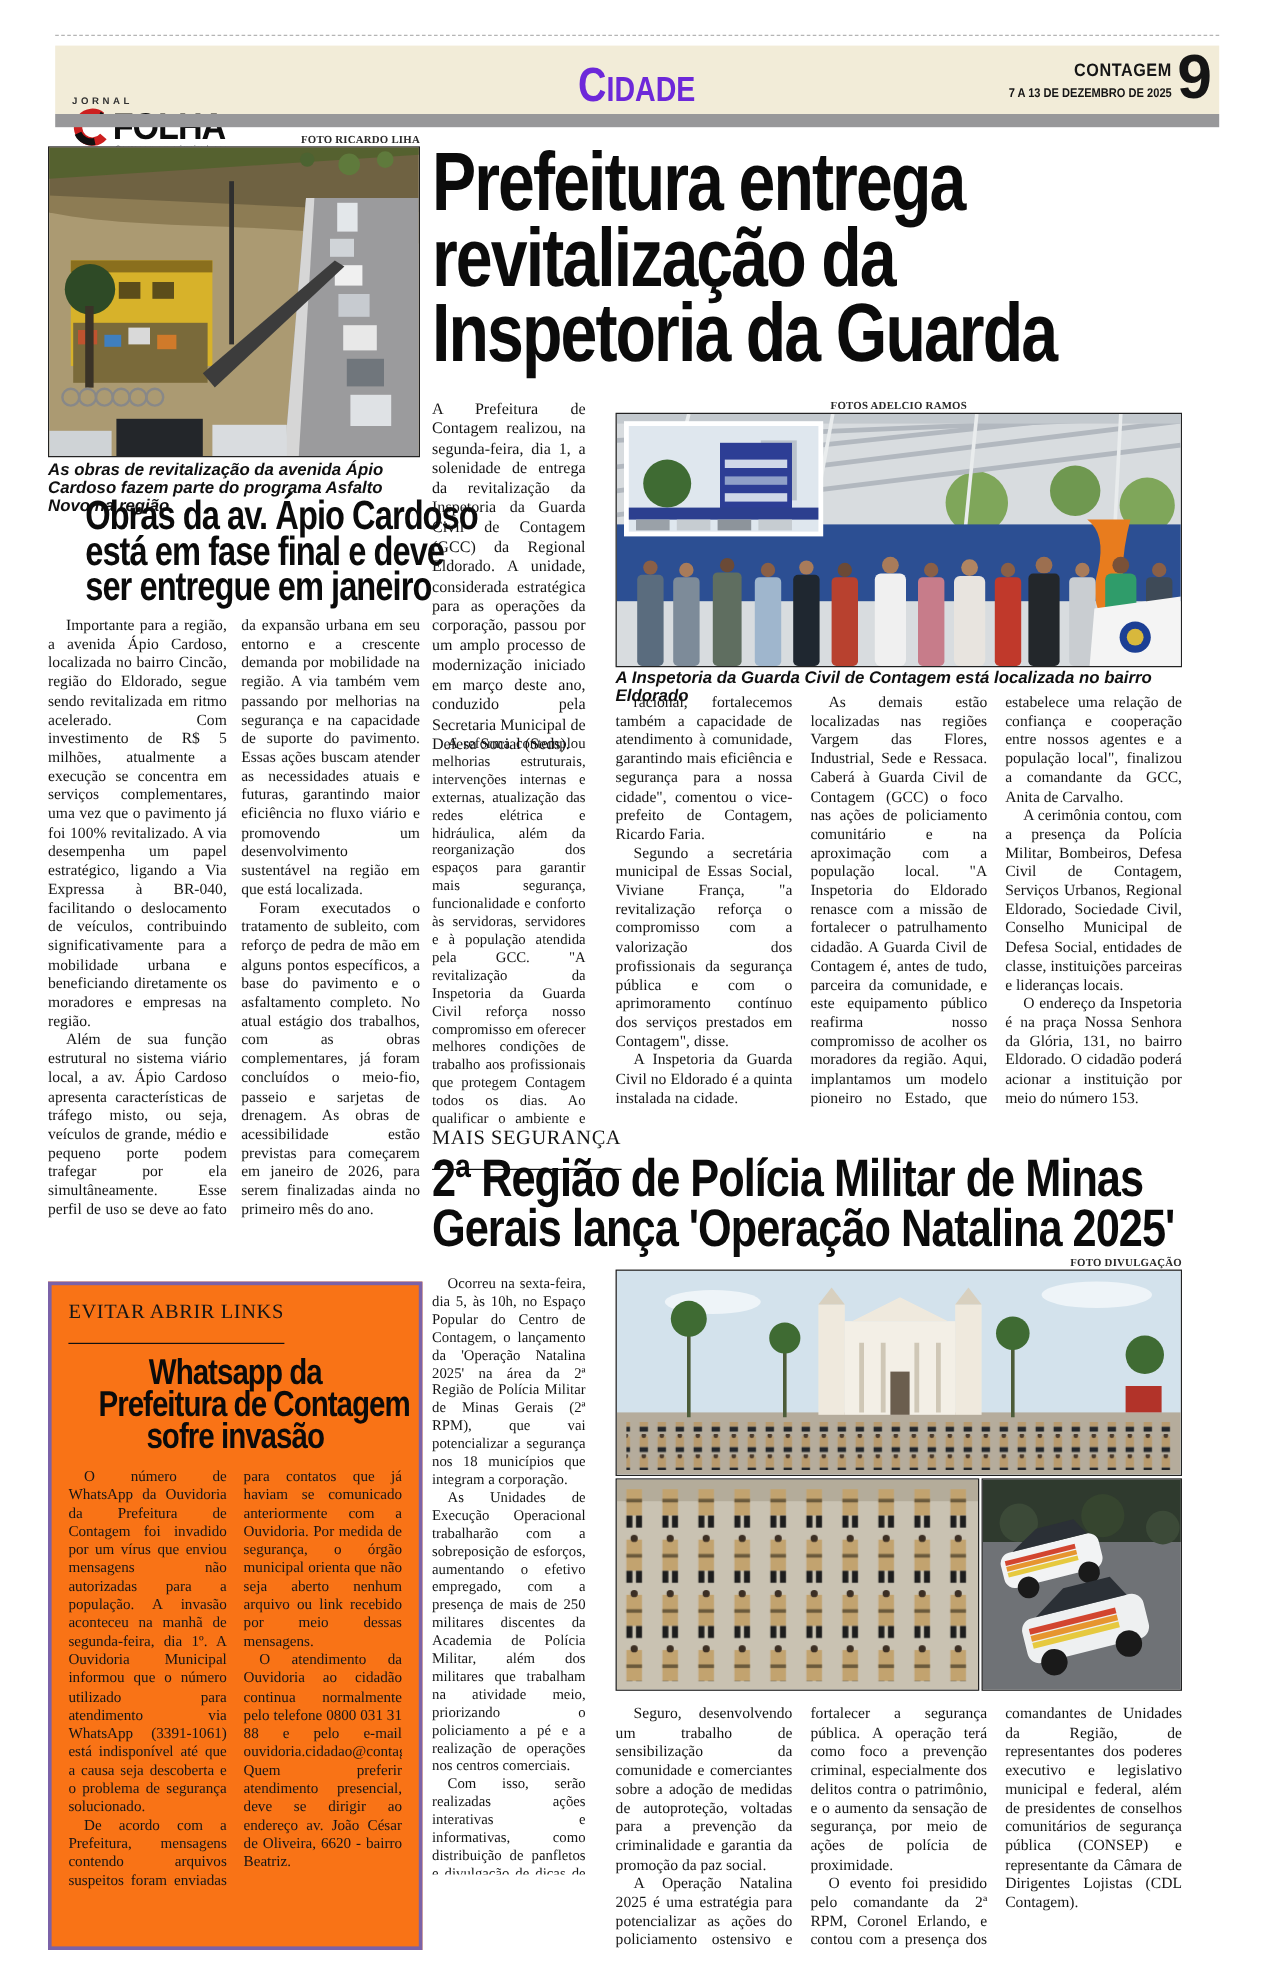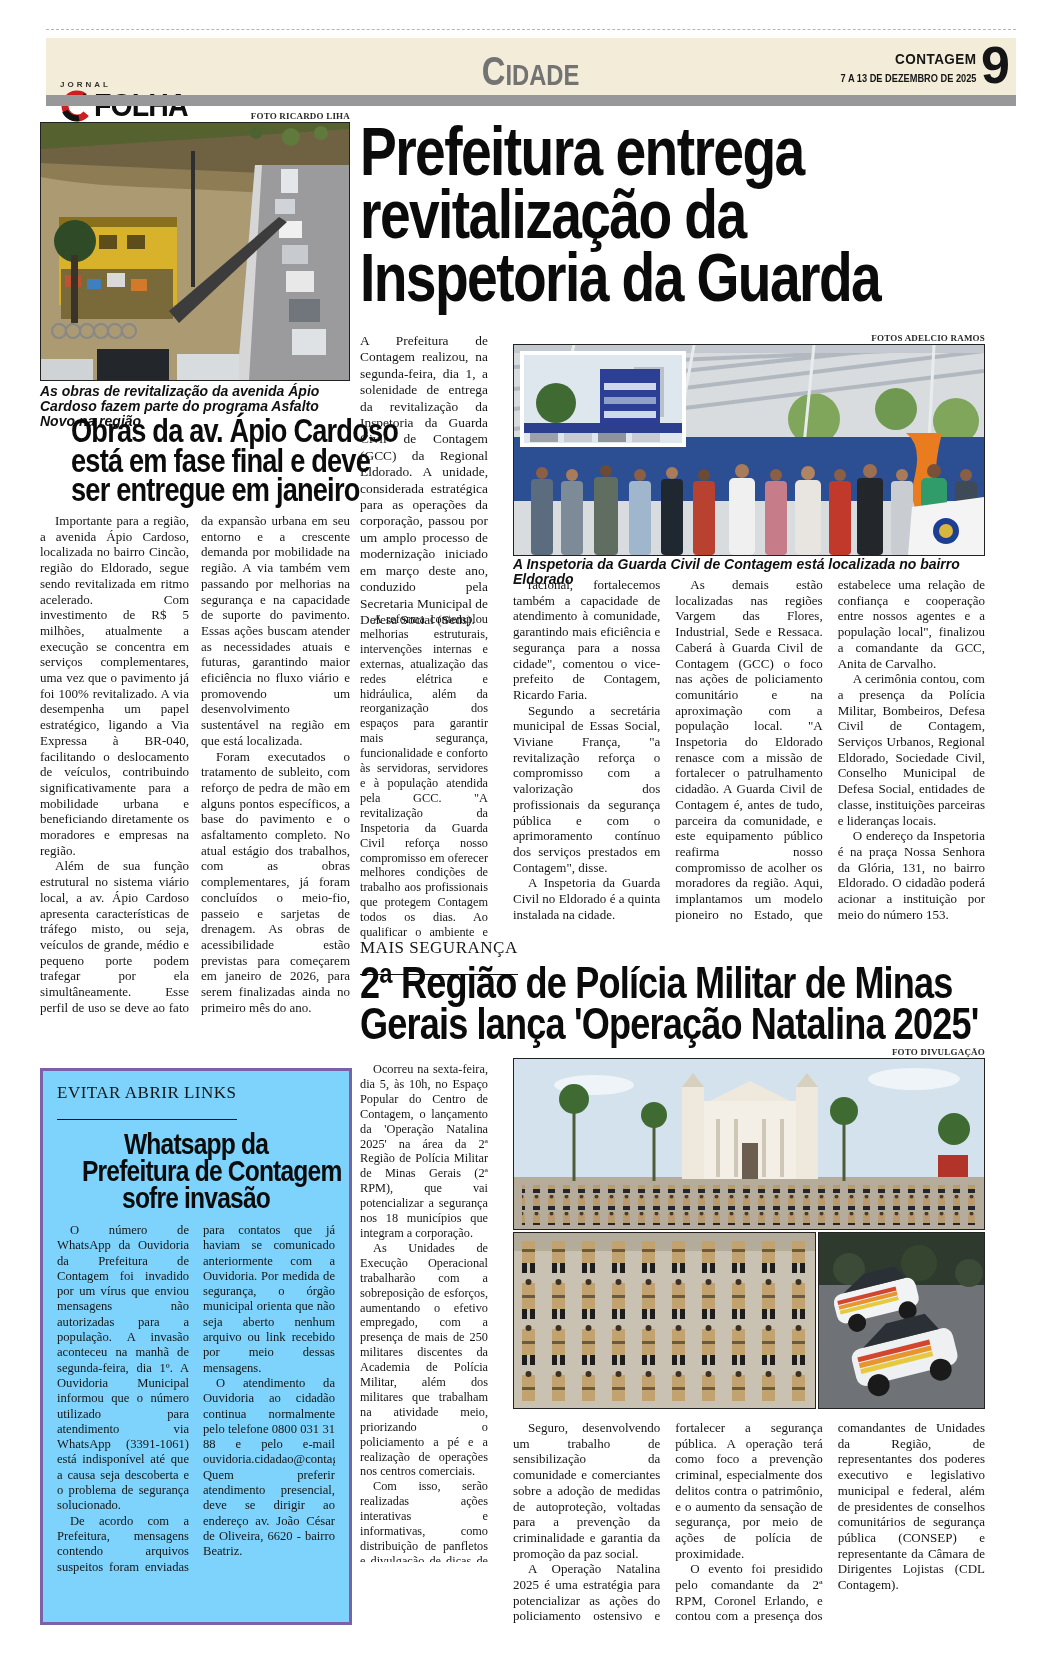--- a/index.html
+++ b/index.html
@@ -10,21 +10,21 @@
   
   .rule-top{position:absolute;left:46px;width:970px;top:29px;border-top:1px dashed #b5b5b5;}
   .band{position:absolute;left:46px;width:970px;top:38px;height:57px;background:#f2ecd8;}
   .logo{position:absolute;left:14px;top:3px;width:220px;font-family:"Liberation Sans",sans-serif;margin-top:39px;}
   .logo-kicker{font-size:8px;font-weight:bold;letter-spacing:3px;color:#333;}
   .logo-row{display:flex;align-items:center;margin-top:-1px;}
   .logo-word{font-size:31px;font-weight:bold;letter-spacing:-1px;color:#0d0d0d;
              transform:scaleX(.92);transform-origin:0 50%;}
   .logo-tag{font-size:6.5px;color:#666;margin-left:36px;margin-top:-3px;letter-spacing:.4px;}
   .section-title{position:absolute;left:0;right:0;top:11px;text-align:center;
-      font-family:"Liberation Sans",sans-serif;font-weight:bold;color:#737373;
+      font-family:"Liberation Sans",sans-serif;font-weight:bold;color:#6d28d9;
       font-size:29px;letter-spacing:0;}
   .section-title span{display:inline-block;transform:scaleX(.82);transform-origin:50% 50%;}
   .section-title span::first-letter{font-size:40px;}
   .mh-right{position:absolute;right:8px;top:5px;display:grid;
       grid-template-columns:auto auto;column-gap:5px;align-items:start;
       font-family:"Liberation Sans",sans-serif;text-align:right;}
   .mh-city{font-weight:bold;font-size:15px;letter-spacing:.5px;margin-top:7px;transform:scaleX(.9);transform-origin:100% 50%;}
   .mh-num{grid-row:1 / span 2;grid-column:2;font-weight:bold;font-size:52px;line-height:44px;letter-spacing:-2px;}
   .mh-date{font-weight:bold;font-size:10.5px;margin-top:1px;transform:scaleX(.88);transform-origin:100% 50%;white-space:nowrap;}
   .graybar{position:absolute;left:46px;width:970px;top:95px;height:11px;background:#98989a;}
@@ -48,21 +48,21 @@
 
   
   .hl p{margin:0;white-space:nowrap;font-family:"Liberation Sans",sans-serif;font-weight:bold;color:#0b0b0b;}
   .h-main p{font-size:69px;line-height:63px;letter-spacing:-2px;transform:scaleX(.80);transform-origin:0 50%;}
   .h-sub p{font-size:44px;line-height:41px;letter-spacing:-1px;transform:scaleX(.82);transform-origin:0 50%;}
   .h-left p{font-size:34px;line-height:29.5px;letter-spacing:-1px;transform:scaleX(.80);transform-origin:50% 50%;text-align:center;}
   .h-box p{font-size:30px;line-height:27px;letter-spacing:-1px;transform:scaleX(.82);transform-origin:50% 50%;text-align:center;}
 
   
   .wbox{position:absolute;left:40px;top:1068px;width:312px;height:557px;
-        background:#7dd3fc;border:3px solid #7b62a8;box-sizing:border-box;
+        background:#f97316;border:3px solid #7b62a8;box-sizing:border-box;
         padding:12px 14px 10px 14px;}
 </style>
 </head>
 <body>
 
 <div class="page">
 
   <div class="rule-top"></div>
   <div class="band">
     <div class="logo">
@@ -148,21 +148,21 @@
       <p>Inspetoria da Guarda</p>
     </div>
 
   <div class="abs lead" style="left:360px;top:333px;width:128px;">
       <p>A Prefeitura de Contagem realizou, na segunda-feira, dia 1, a solenidade de entrega da revitalização da Inspetoria da Guarda Civil de Contagem (GCC) da Regional Eldorado. A unidade, considerada estratégica para as operações da corporação, passou por um amplo processo de modernização iniciado em março deste ano, conduzido pela Secretaria Municipal de Defesa Social (Seds).</p>
     </div>
   <div class="abs bodytext-narrow" style="left:360px;top:612px;width:128px;height:328px;overflow:hidden;">
       <p>A reforma contemplou melhorias estruturais, intervenções internas e externas, atualização das redes elétrica e hidráulica, além da reorganização dos espaços para garantir mais segurança, funcionalidade e conforto às servidoras, servidores e à população atendida pela GCC. "A revitalização da Inspetoria da Guarda Civil reforça nosso compromisso em oferecer melhores condições de trabalho aos profissionais que protegem Contagem todos os dias. Ao qualificar o ambiente e aprimorar a estrutura ope-</p>
     </div>
 
-  <div class="abs credit" style="left:513px;top:333px;width:472px;">FOTOS ADELCIO RAMOS</div>
+  <div class="abs credit" style="left:513px;top:333px;width:472px;text-align:center;">FOTOS ADELCIO RAMOS</div>
   <svg class="abs photo" style="left:513px;top:344px;" width="470" height="210" viewBox="0 0 470 210" preserveAspectRatio="none">
     <rect width="470" height="210" fill="#d8dcdf"></rect>
     <circle cx="300" cy="74" r="26" fill="#7fa65a"></circle>
       <circle cx="382" cy="64" r="21" fill="#6f9850"></circle>
       <circle cx="442" cy="76" r="23" fill="#7fa65a"></circle>
       <circle cx="120" cy="72" r="17" fill="#8aa868"></circle>
     <g stroke="#b2b8bf" stroke-width="4">
       <line x1="0" y1="64" x2="470" y2="6"></line>
         <line x1="0" y1="44" x2="470" y2="-6"></line>
       <line x1="0" y1="84" x2="470" y2="26"></line>

